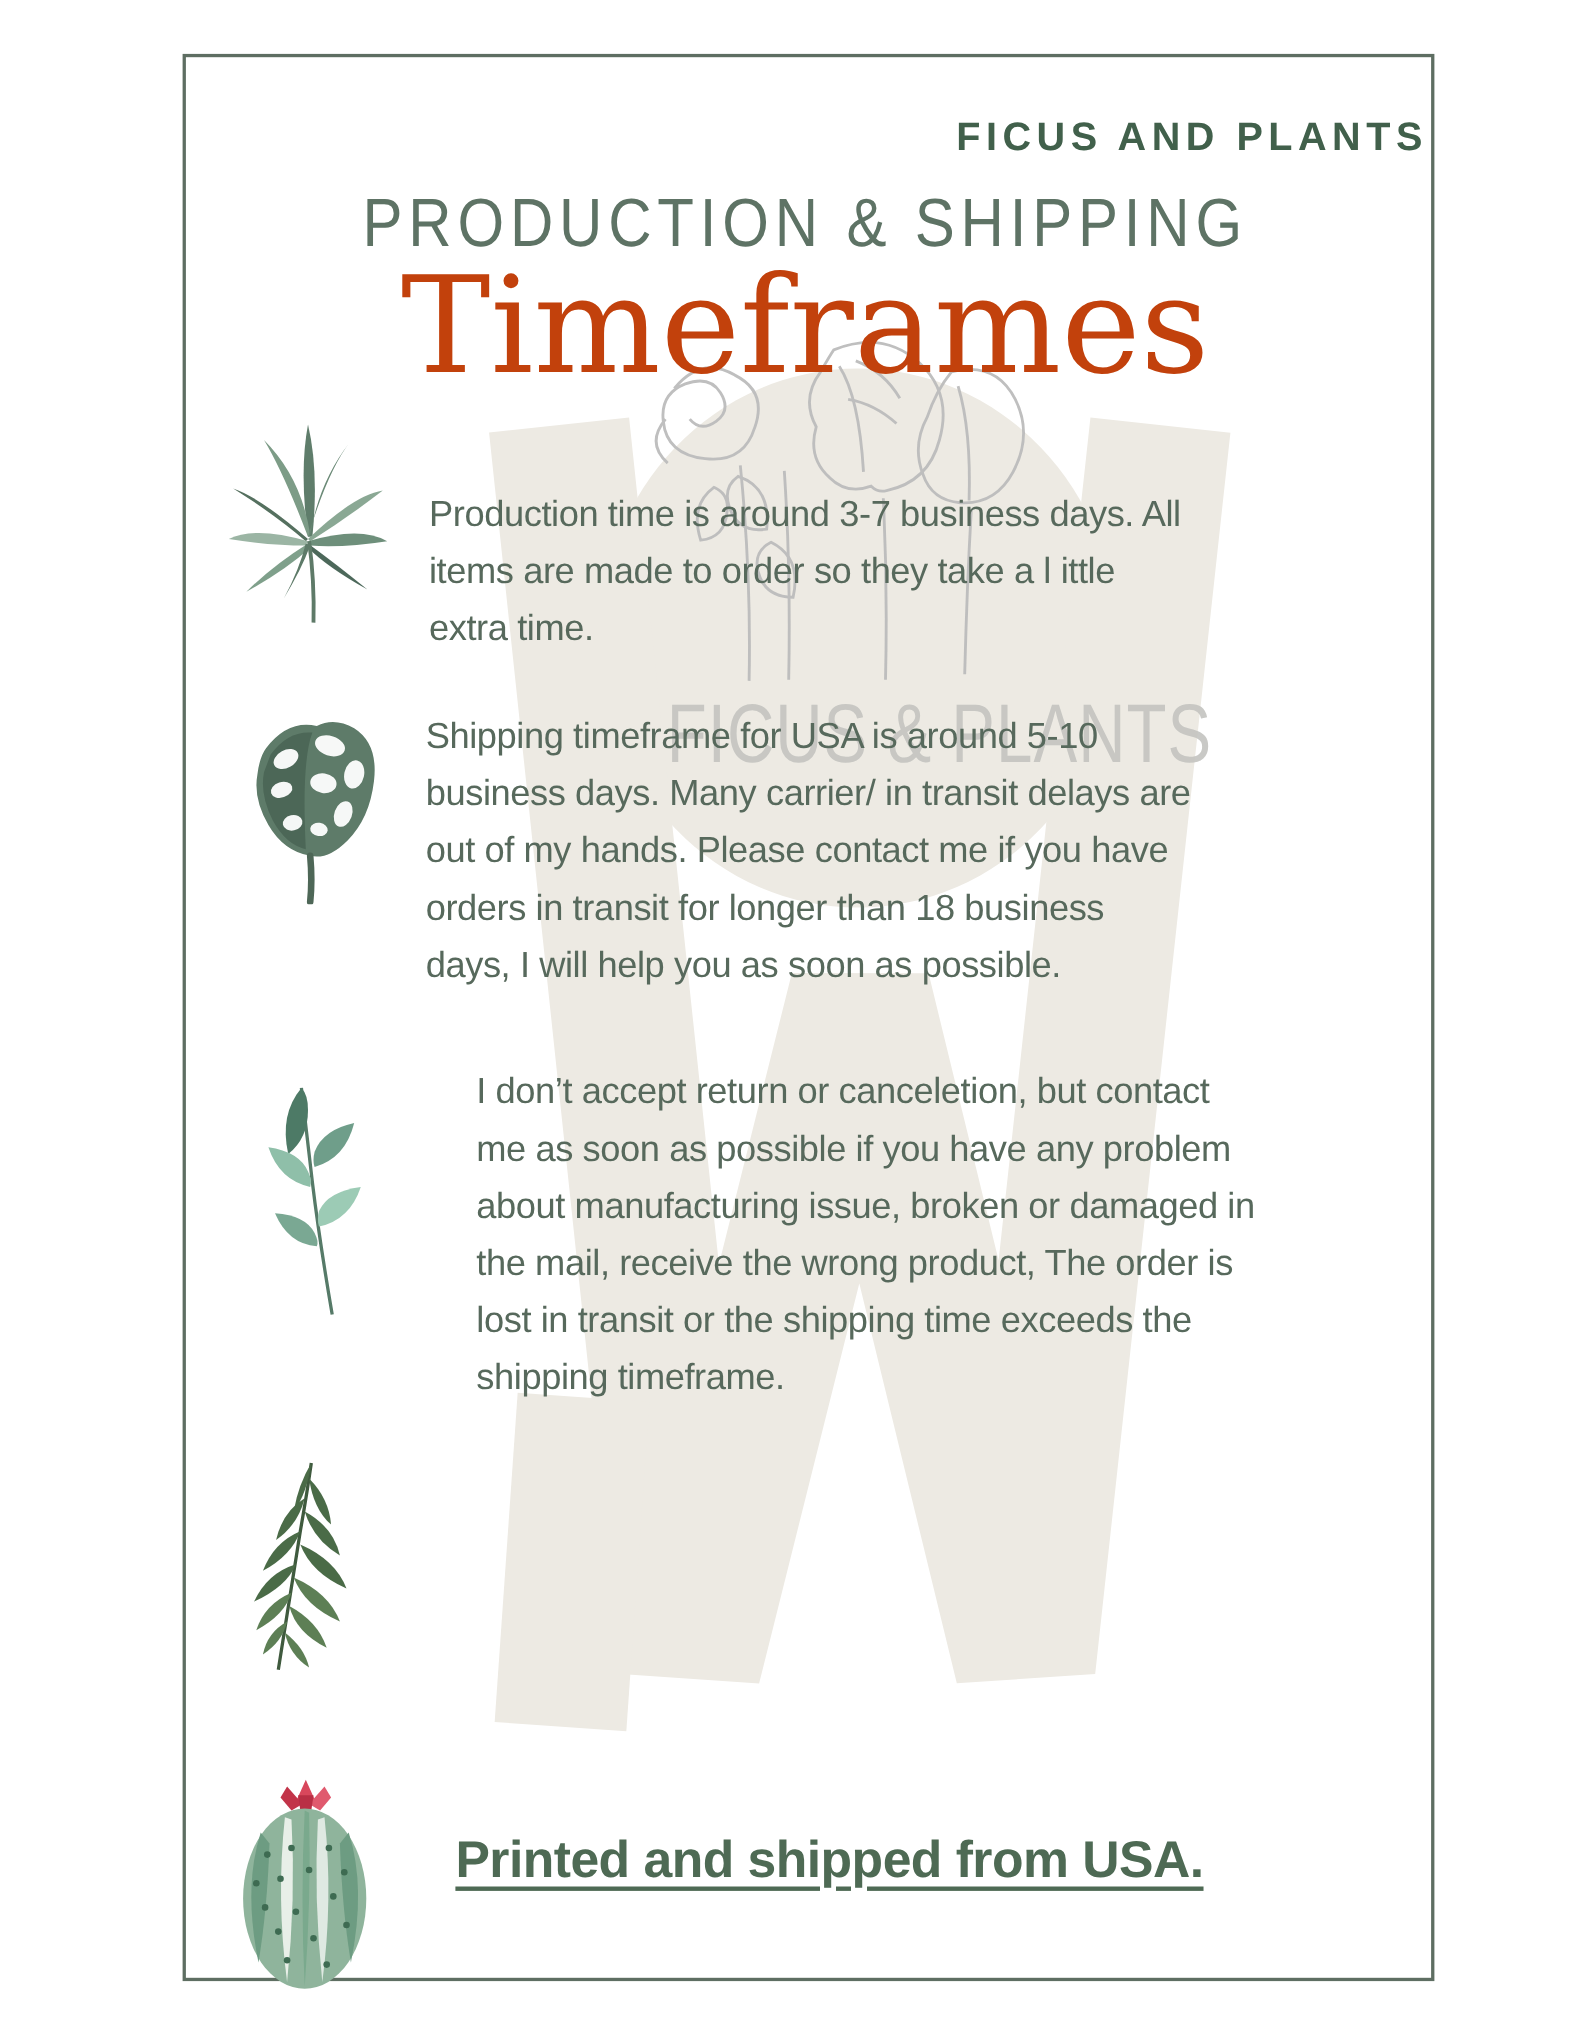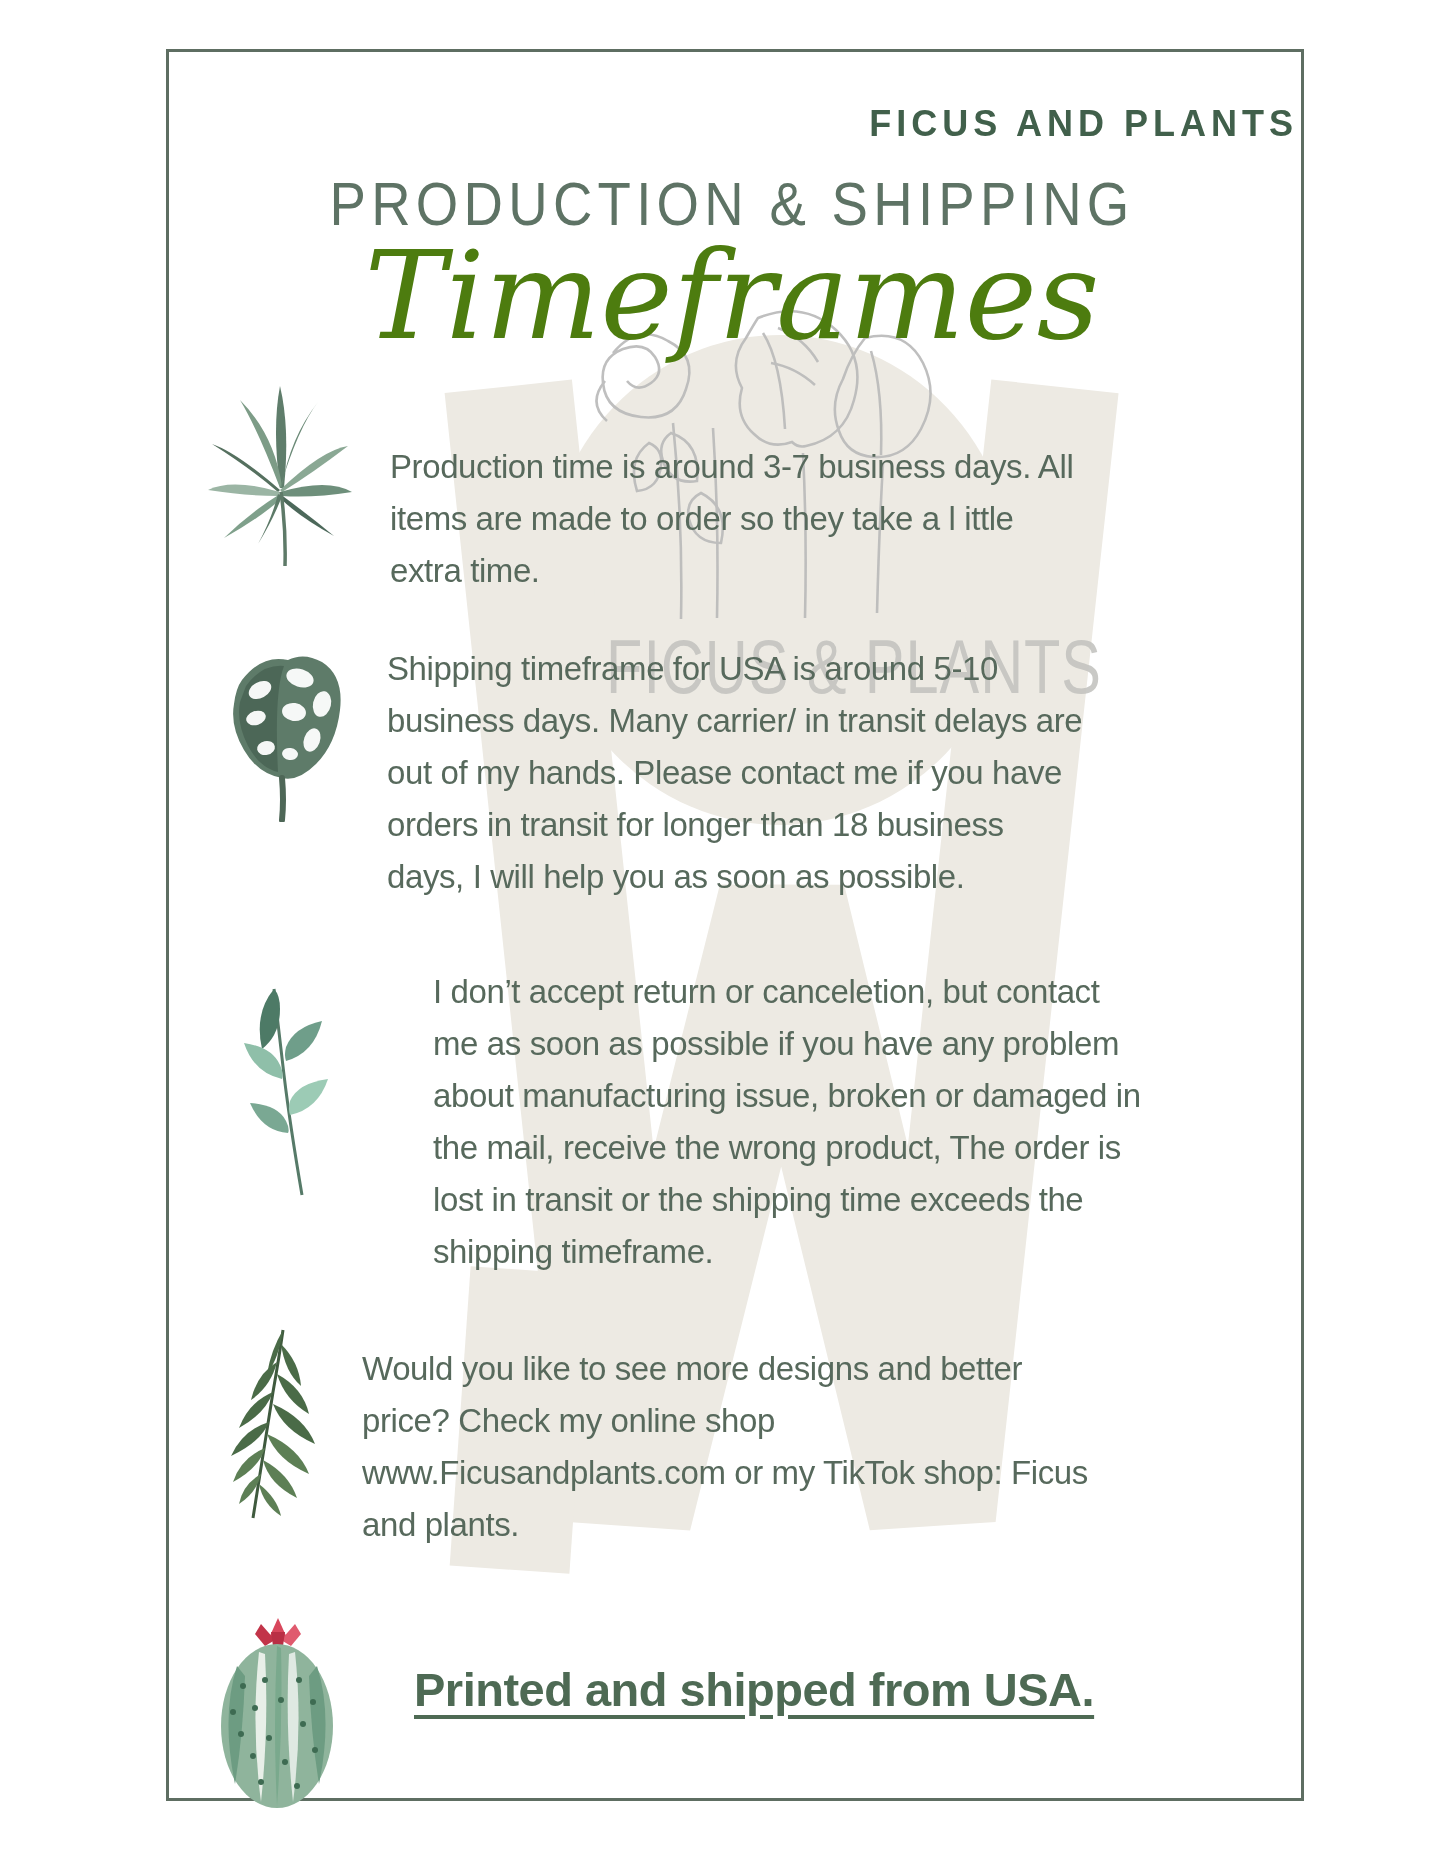--- a/index.html
+++ b/index.html
@@ -18,22 +18,22 @@
   .wm-text{left:590px;top:630px;width:460px;text-align:center;
            font-size:64px;font-weight:300;color:#c4c4c0;letter-spacing:1px;
            transform:scale(0.93,1.18);transform-origin:center;
            white-space:nowrap;opacity:.9;}
 
   
   .hdr{position:absolute;left:166px;width:1132px;text-align:center;z-index:1;}
   .brand{top:103px;font-size:36px;font-weight:bold;letter-spacing:5px;color:#41604b;text-align:right;}
   .title{top:168px;font-size:62px;font-weight:400;letter-spacing:6px;color:#5e7365;
          transform:scaleX(0.88);transform-origin:center;}
-  .script{top:225px;font-family:"DejaVu Serif",serif;font-style:italic;
-          font-size:122px;letter-spacing:0px;color:#4d7c0f;}
+  .script{top:225px;font-family:"DejaVu Serif",serif;
+          font-size:122px;letter-spacing:0px;color:#c2410c;}
 
   
   .txt{position:absolute;z-index:1;font-size:33px;line-height:52px;
        letter-spacing:-0.4px;color:#57695c;white-space:pre-line;width:800px;}
   .p1{left:390px;top:441px;}
   .p2{left:387px;top:643px;}
   .p3{left:393px;top:966px;margin-left:40px;}
   .p4{left:362px;top:1343px;}
 
   .icon{position:absolute;z-index:1;}
@@ -159,24 +159,20 @@
       <path d="M54 100 Q28 108 16 134 Q46 120 54 100 Z"></path>
     </g>
     <g fill="#5d7f55">
       <path d="M52 112 Q84 126 94 152 Q62 138 52 112 Z"></path>
       <path d="M50 126 Q26 136 18 160 Q44 146 50 126 Z"></path>
       <path d="M48 138 Q74 152 82 176 Q54 162 48 138 Z"></path>
       <path d="M46 152 Q28 162 24 182 Q42 170 46 152 Z"></path>
       <path d="M44 162 Q62 176 66 194 Q48 182 44 162 Z"></path>
     </g>
   </svg>
-  <div class="txt p4"> Would you like to see more designs  and better
-price? Check my online shop
-www.Ficusandplants.com or my TikTok shop: Ficus
-and plants.</div>
 
   <svg class="icon i5" width="150" height="195" viewBox="0 0 150 195">
     <g>
       <path d="M75 2 L84 22 L75 28 L66 22 Z" fill="#d8475c"></path>
       <path d="M58 8 L72 24 L62 30 L52 18 Z" fill="#c23449"></path>
       <path d="M92 8 L78 24 L88 30 L98 18 Z" fill="#e05a6e"></path>
       <path d="M68 16 L82 16 L80 30 L70 30 Z" fill="#b92f45"></path>
     </g>
     <ellipse cx="74" cy="110" rx="56" ry="82" fill="#8fb49c"></ellipse>
     <path d="M34 50 Q18 100 32 168 Q40 120 42 60 Z" fill="#6d9c82"></path>

